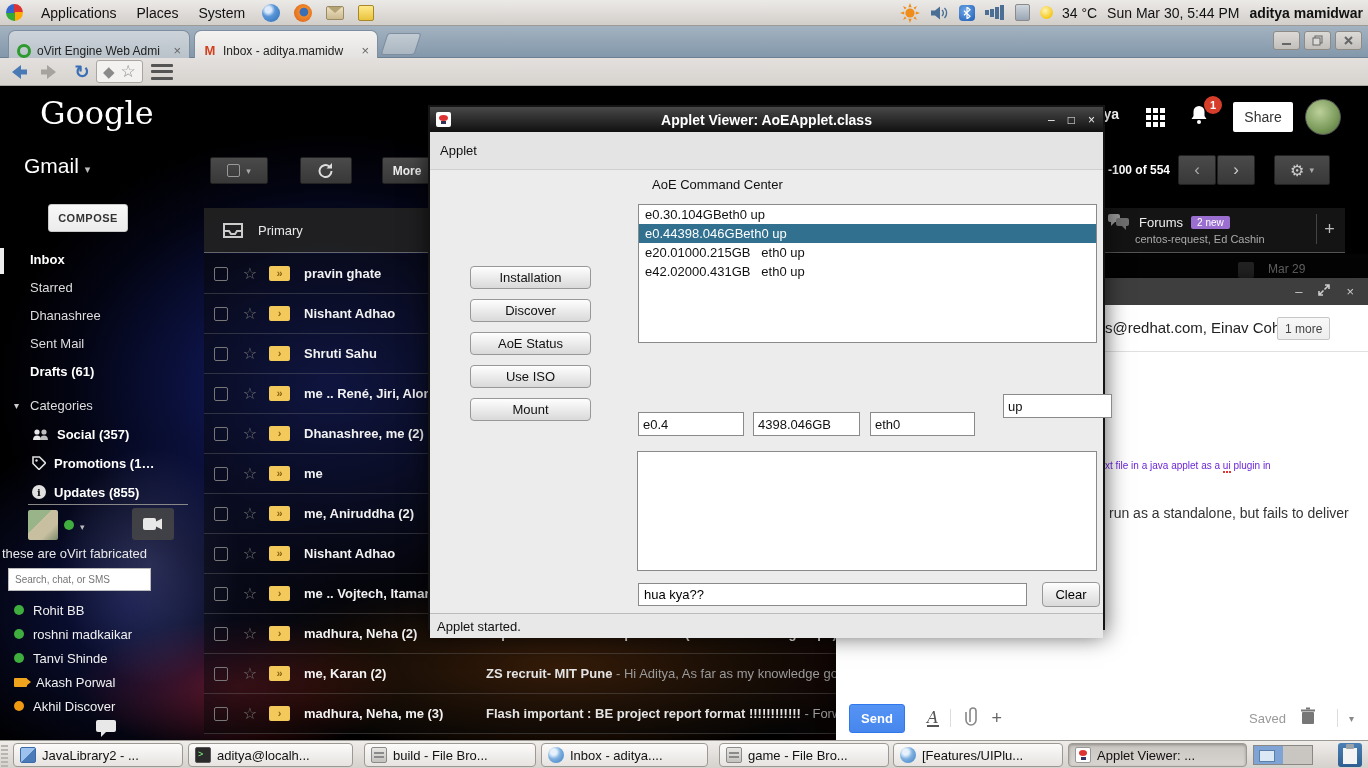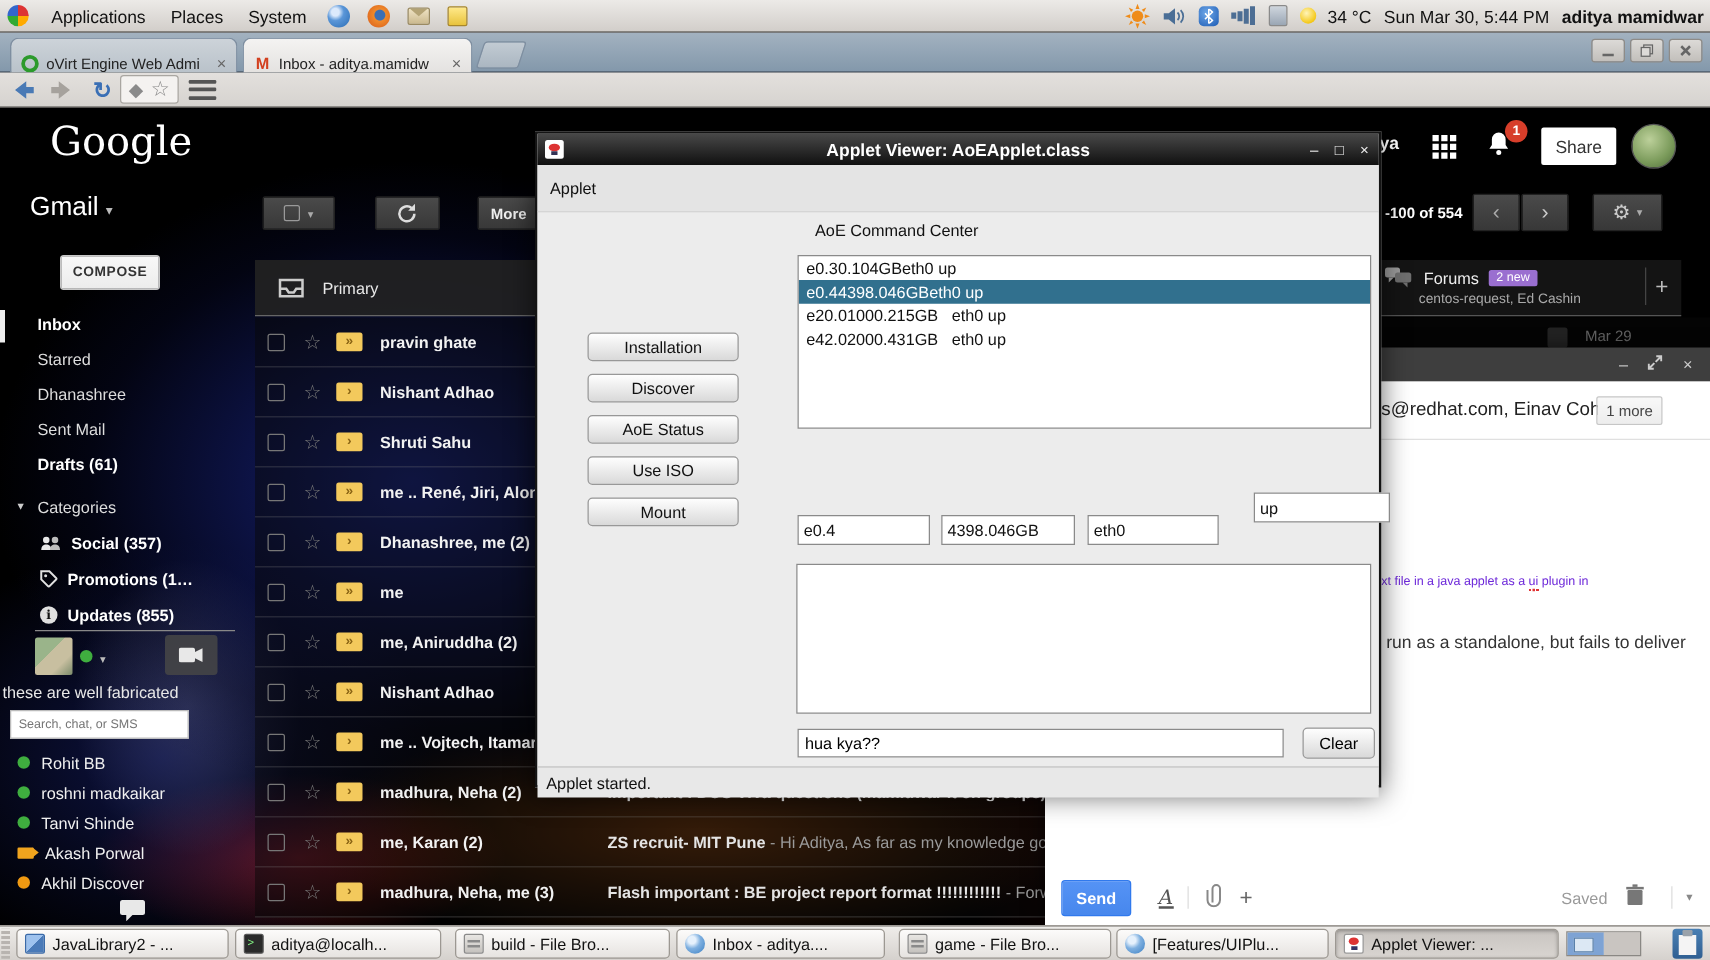--- a/index.html
+++ b/index.html
@@ -343,21 +343,21 @@
 
     <div class="chatav"></div>
     <span class="dotg chatstatus"></span>
     <span class="chatcaret">▾</span>
     <div class="cambtn">
         <svg width="20" height="12">
           <rect width="13" height="12" rx="2" fill="#e8e8e8"></rect>
           <path d="M13 3.5l6-3v11l-6-3z" fill="#e8e8e8"></path>
         </svg>
       </div>
-    <div class="stattext">these are well fabricated</div>
+    <div class="stattext">these are oVirt fabricated</div>
     <input class="chatsearch" placeholder="Search, chat, or SMS" style="">
 
     <div class="contact" style="top:514px">
         <span class="dotg"></span>
         <span>Rohit BB</span>
       </div>
     <div class="contact" style="top:538px">
         <span class="dotg"></span>
         <span>roshni madkaikar</span>
       </div>

